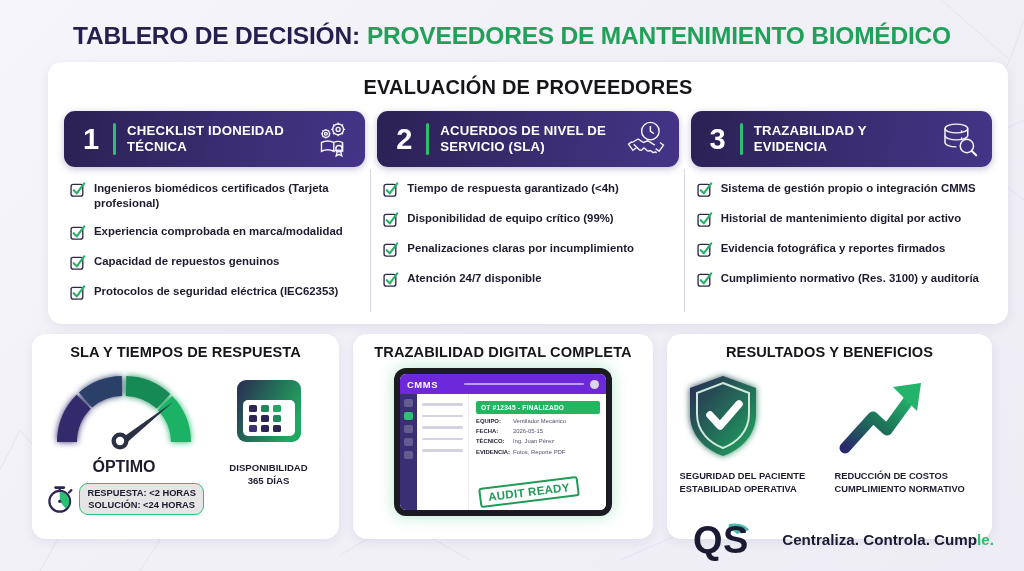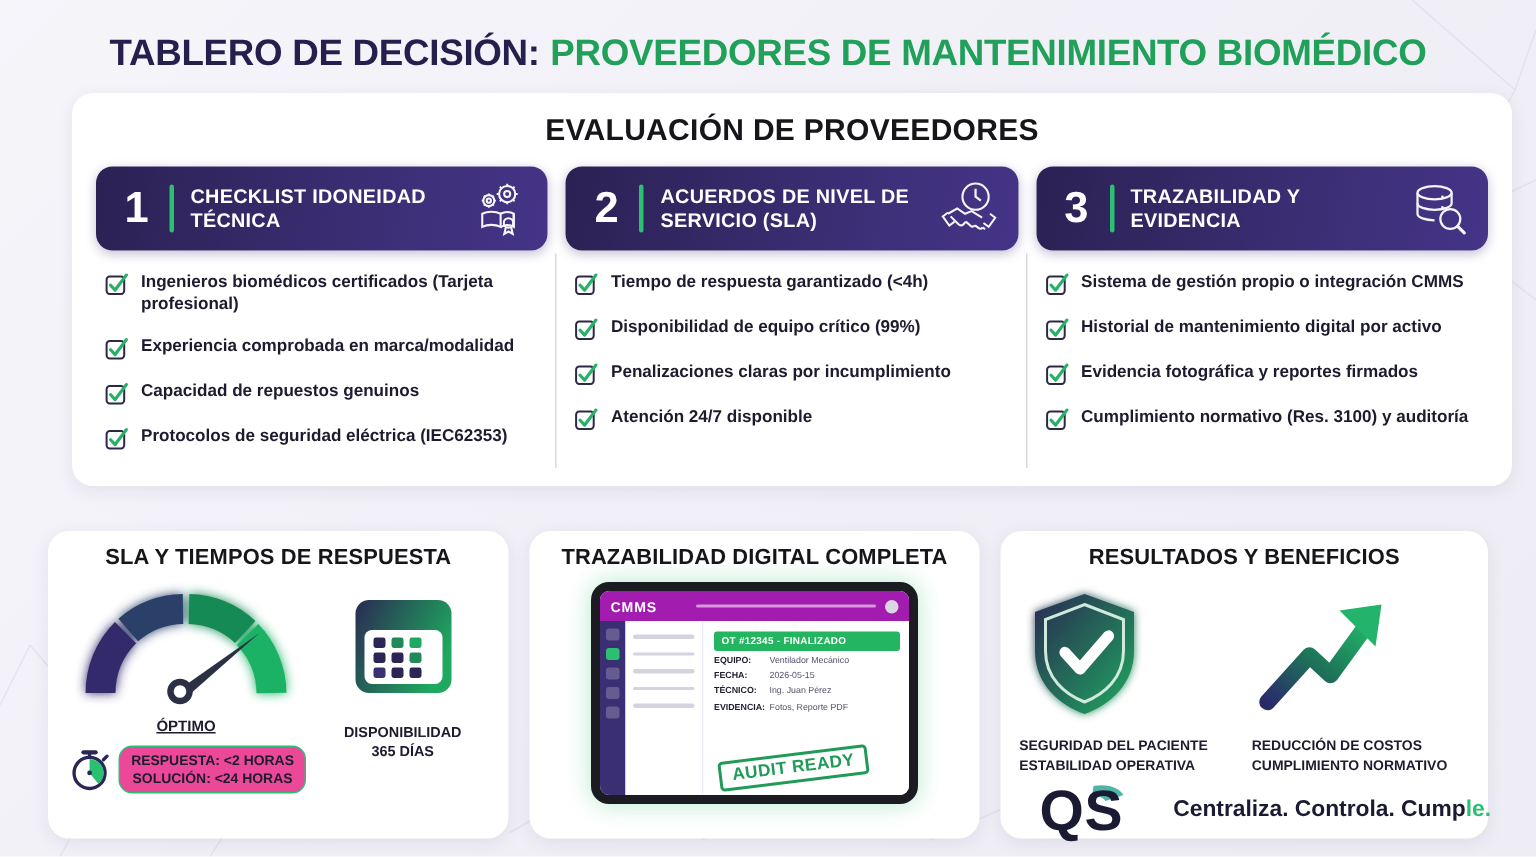--- a/index.html
+++ b/index.html
@@ -76,58 +76,58 @@
   .check-list { padding: 14px 4px 0 6px; }
   .check-item {
     display: flex; align-items: flex-start; gap: 8px; margin-bottom: 13px;
   }
   .check-box { flex: 0 0 16px; width: 16px; height: 16px; margin-top: 1px; }
   .check-text {
     font-size: 11.4px; color: #1d1b2e; line-height: 1.3; font-weight: 600;
   }
 
   
-  .bottom { position: absolute; left: 32px; top: 354px; width: 960px; height: 205px;
+  .bottom { position: absolute; left: 32px; top: 334px; width: 960px; height: 205px;
             display: flex; gap: 14px; }
   .panel {
     background: #fff; border-radius: 14px;
     box-shadow: 0 3px 12px rgba(40,30,90,.08);
     padding: 10px 12px;
   }
   .panel-title {
     text-align: center; font-size: 14.6px; font-weight: 700;
     color: #16151a; letter-spacing: .1px; margin-bottom: 6px;
   }
   .p-sla { width: 307px; }
   .p-trace { width: 300px; }
   .p-results { width: 325px; }
 
   .sla-body { display: flex; align-items: flex-start; justify-content: center; gap: 6px; padding-top: 2px; }
   .sla-left { width: 160px; text-align: center; }
   .sla-right { width: 118px; text-align: center; }
-  .gauge-label { font-size: 10px; font-weight: 700; color: #1d1b2e; margin-top: -2px; text-decoration: underline; }
+  .gauge-label { font-size: 16px; font-weight: 700; color: #1d1b2e; margin-top: -2px; }
   .badge {
     margin-top: 6px; display: flex; align-items: center; gap: 4px;
     justify-content: center;
   }
   .badge-box {
     border: 1.6px solid #2bbf72; border-radius: 9px; padding: 3px 7px;
-    background: #ec4899;
+    background: #e5e5e5;
   }
   .badge-line { font-size: 9.3px; font-weight: 700; color: #1d1b2e; line-height: 1.32; white-space: nowrap; }
   .cal-cap { font-size: 9.6px; font-weight: 700; color: #1d1b2e; line-height: 1.35; margin-top: 8px; }
 
   
   .tablet-wrap { display:flex; justify-content:center; padding-top: 2px; }
   .tablet {
     width: 218px; height: 148px; background: #1b1b21; border-radius: 12px;
     padding: 6px 6px 6px 6px; box-shadow: 0 0 16px rgba(43,191,114,.35);
   }
   .screen { width: 100%; height: 100%; background:#fff; border-radius: 6px; overflow: hidden; display: flex; flex-direction: column; }
-  .scr-top { height: 20px; background:#a21caf; display:flex; align-items:center; padding: 0 7px; }
+  .scr-top { height: 20px; background:#6d28d9; display:flex; align-items:center; padding: 0 7px; }
   .scr-logo { color:#fff; font-size: 9.4px; font-weight: 700; letter-spacing: .6px; }
   .scr-bar { flex:1; height: 2.5px; background: rgba(255,255,255,.55); margin: 0 6px 0 26px; border-radius: 2px; }
   .scr-dot { width: 9px; height: 9px; border-radius: 50%; background: #d9d7e4; }
   .scr-body { flex: 1; display: flex; }
   .scr-nav { width: 17px; background:#3b2f74; padding-top: 5px; display:flex; flex-direction:column; align-items:center; gap: 5px; }
   .nav-sq { width: 9px; height: 8px; border-radius: 2px; background: rgba(255,255,255,.22); }
   .nav-sq.on { background: #2bbf72; }
   .scr-list { width: 52px; background:#fff; padding: 9px 5px 0 5px; border-right: 1px solid #eceaf3; }
   .ln { height: 2.6px; background:#d6d3e0; border-radius:2px; margin-bottom: 9px; }
   .scr-main { flex:1; background:#fff; padding: 7px 6px 0 7px; position: relative; }

